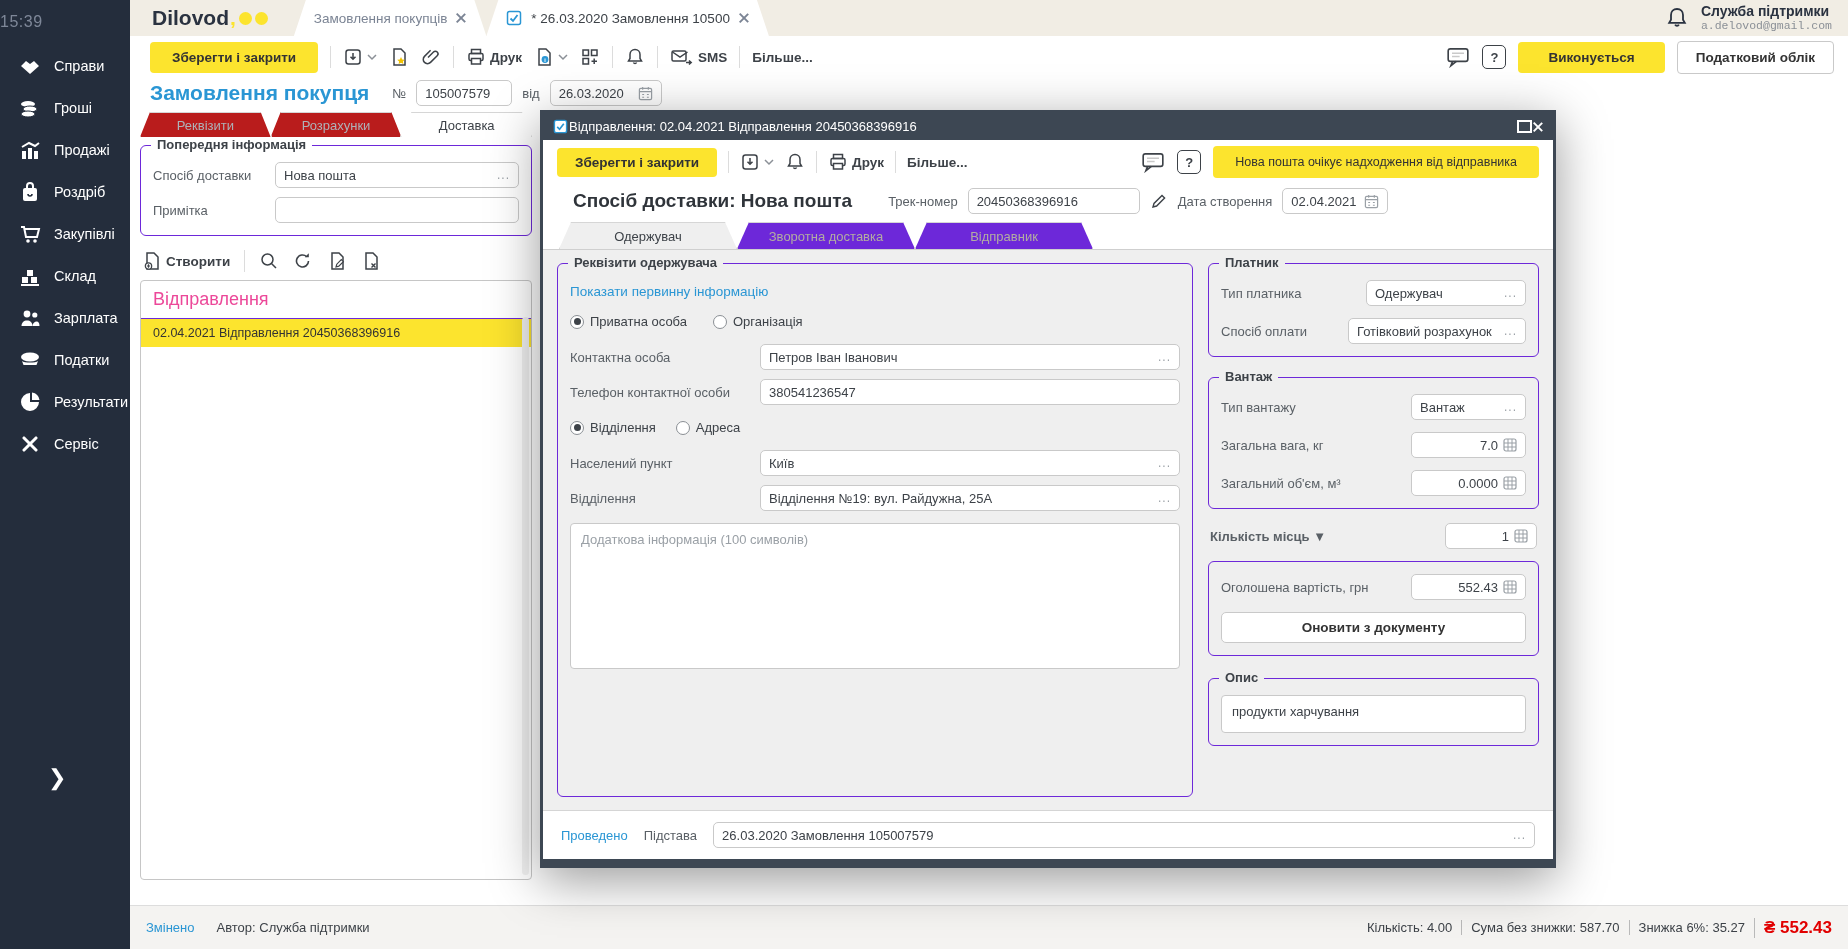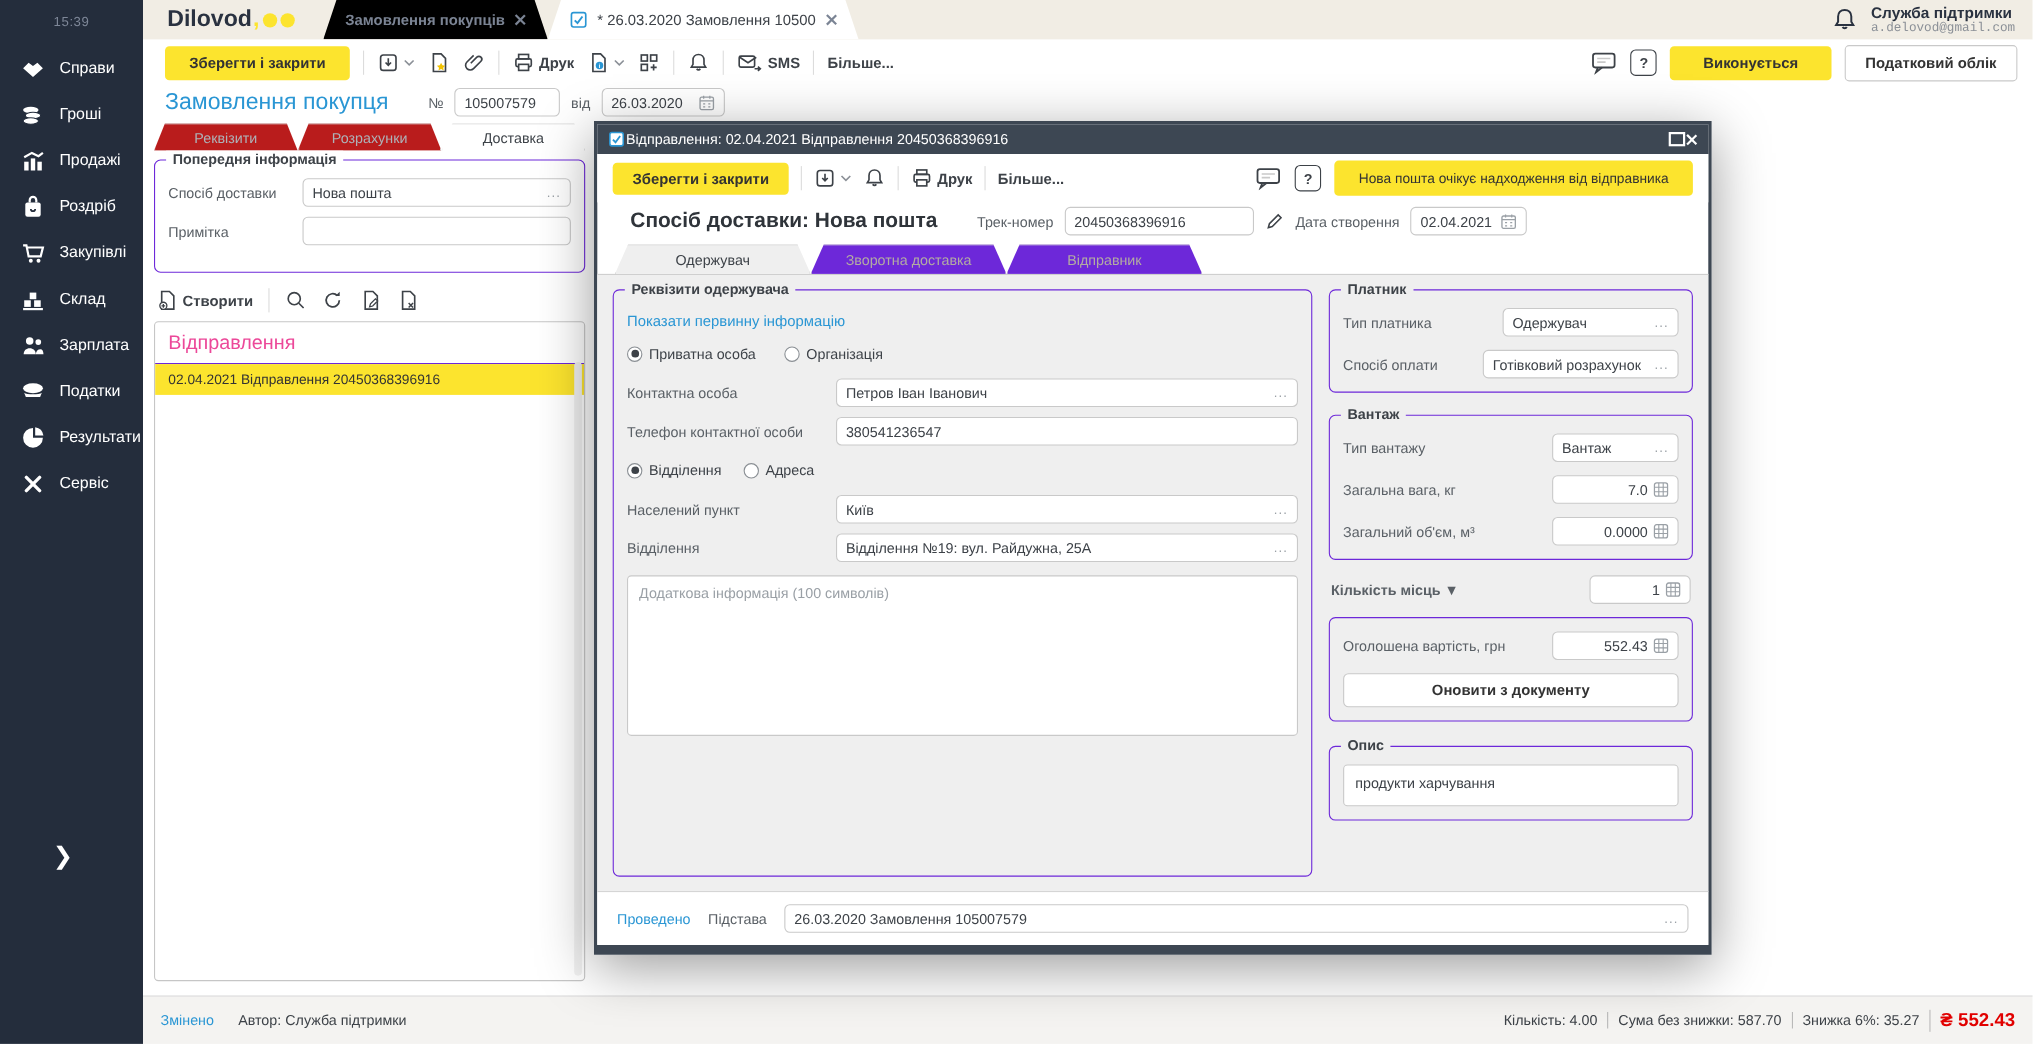--- a/index.html
+++ b/index.html
@@ -1,34 +1,34 @@
 <!DOCTYPE html>
 <html><head>
 <meta charset="utf-8">
 <style>
   html,body{margin:0;padding:0;background:#fff;}
   .app{position:relative;width:1848px;height:949px;overflow:hidden;
        font-family:"Liberation Sans",sans-serif;color:#3d4248;background:#fff;}
 
   
   .sidebar{position:absolute;left:0;top:0;width:130px;height:949px;background:#242d3c;}
-  .sb-time{color:#7e8798;font-size:12px;text-align:center;padding-top:13px;letter-spacing:.5px;}
+  .sb-time{color:#7e8798;font-size:16px;text-align:left;padding-top:13px;letter-spacing:.5px;}
   .sb-nav{margin-top:14px;}
   .sb-item{display:flex;align-items:center;gap:12px;padding:9px 0 9px 18px;color:#fff;font-size:14.5px;cursor:pointer;}
   .sb-item svg{flex:0 0 24px;}
   .sb-expand{position:absolute;left:48px;bottom:158px;color:#fff;font-size:22px;cursor:pointer;}
 
   
   .topbar{position:absolute;left:130px;top:0;right:0;height:36px;background:#f1ede4;display:flex;align-items:stretch;}
   .logo{display:flex;align-items:center;padding:0 26px 0 22px;font-size:21px;font-weight:bold;color:#2a3240;}
   .logo .comma{color:#fce42e;margin-left:1px;}
   .logo .dot{width:13px;height:13px;border-radius:50%;background:#fce42e;margin-left:3px;}
   .tab{display:flex;align-items:center;gap:9px;padding:0 20px;font-size:13.5px;color:#7b8494;
        clip-path:polygon(12px 0,calc(100% - 12px) 0,100% 100%,0 100%);cursor:pointer;}
-  .tab.inactive{background:#000000;font-weight:bold;}
+  .tab.inactive{background:#ffffff;}
   .tab.active{background:#fff;color:#3d4248;}
   .x-icon{position:relative;width:10px;height:10px;display:inline-block;}
   .x-icon::before,.x-icon::after{content:"";position:absolute;left:4px;top:-1px;width:1.6px;height:12px;background:#7b8494;}
   .x-icon::before{transform:rotate(45deg);} .x-icon::after{transform:rotate(-45deg);}
   .x-icon.white::before,.x-icon.white::after{background:#fff;}
   .topbar-right{margin-left:auto;display:flex;align-items:center;gap:12px;padding-right:16px;}
   .user-block{line-height:1.15;text-align:left;}
   .user-name{font-size:14px;font-weight:bold;color:#2a3240;}
   .user-email{font-size:11.5px;color:#8b9097;font-family:Liberation Mono, monospace;}
 
@@ -39,38 +39,38 @@
   .tool{display:flex;align-items:center;gap:4px;cursor:pointer;font-size:13.5px;font-weight:bold;color:#3d4248;}
   .vsep{width:1px;height:22px;background:#dcdcdc;}
   .pt-right{margin-left:auto;display:flex;align-items:center;gap:12px;padding-right:14px;}
   .btn-white{background:#fff;border:1px solid #c9c9c9;border-radius:4px;font-weight:bold;font-size:13.5px;color:#333;
              padding:8px 18px;cursor:pointer;font-family:inherit;}
   .help-box{display:inline-flex;align-items:center;justify-content:center;width:22px;height:22px;
             border:1.5px solid #3d4248;border-radius:5px;font-size:13px;font-weight:bold;cursor:pointer;}
 
   
   .doc-header{position:absolute;left:150px;top:80px;display:flex;align-items:center;gap:10px;}
-  .doc-title{color:#2a96d4;font-size:21px;font-weight:normal;margin-right:26px;}
+  .doc-title{color:#2a96d4;font-size:21px;font-weight:bold;margin-right:13px;}
   .lbl{font-size:13px;color:#5a6066;}
   .input{background:#fff;border:1px solid #c9c9c9;border-radius:5px;height:26px;display:flex;align-items:center;
          padding:0 8px;font-size:13px;color:#3d4248;box-sizing:border-box;}
   .ellip{margin-left:auto;color:#9aa0a6;font-size:12px;letter-spacing:1px;padding-left:6px;}
 
   
   .left-panel{position:absolute;left:140px;top:112px;width:392px;}
   .lp-tabs{display:flex;height:25px;align-items:stretch;}
   .lp-tab{flex:1;display:flex;align-items:center;justify-content:center;font-size:13px;color:#aeb2b8;
           clip-path:polygon(10px 0,calc(100% - 10px) 0,100% 100%,0 100%);background:#b91c1c;
           border:1px solid #d6d6d6;border-bottom:none;cursor:pointer;}
   .lp-tab.active{background:#fff;color:#3d4248;}
   .fset{position:relative;border:1px solid #6d28d9;border-radius:6px;padding:16px 12px 12px;background:transparent;}
   .fset>.legend{position:absolute;top:-9px;left:10px;background:#fff;padding:0 6px;font-weight:bold;font-size:13px;color:#3d4248;}
   .fset.on-gray>.legend{background:#efefef;}
   .frow{display:flex;align-items:center;margin-bottom:9px;}
-  .frow:last-child{margin-bottom:12px;justify-content:space-between;}
+  .frow:last-child{margin-bottom:0;justify-content:space-between;}
   .frow .lbl{width:122px;flex:0 0 122px;}
   .frow .input{flex:1;}
   .lp-listbar{display:flex;align-items:center;gap:14px;margin:14px 2px 8px;}
   .lp-listbox{border:1px solid #c6c6c6;border-radius:4px;height:598px;position:relative;overflow:hidden;background:#fff;}
   .list-head{padding:8px 12px;color:#ec4899;font-size:18px;border-bottom:1px solid #6d28d9;}
   .list-row{padding:7px 12px;font-size:12.5px;color:#333;background:#fce42e;cursor:pointer;}
   .lp-scroll{position:absolute;right:2px;top:36px;bottom:4px;width:7px;background:#f1f1f1;border-radius:4px;}
 
   
   .statusbar{position:absolute;left:130px;top:905px;right:0;height:44px;background:#f4f3f1;border-top:1px solid #ddd;

